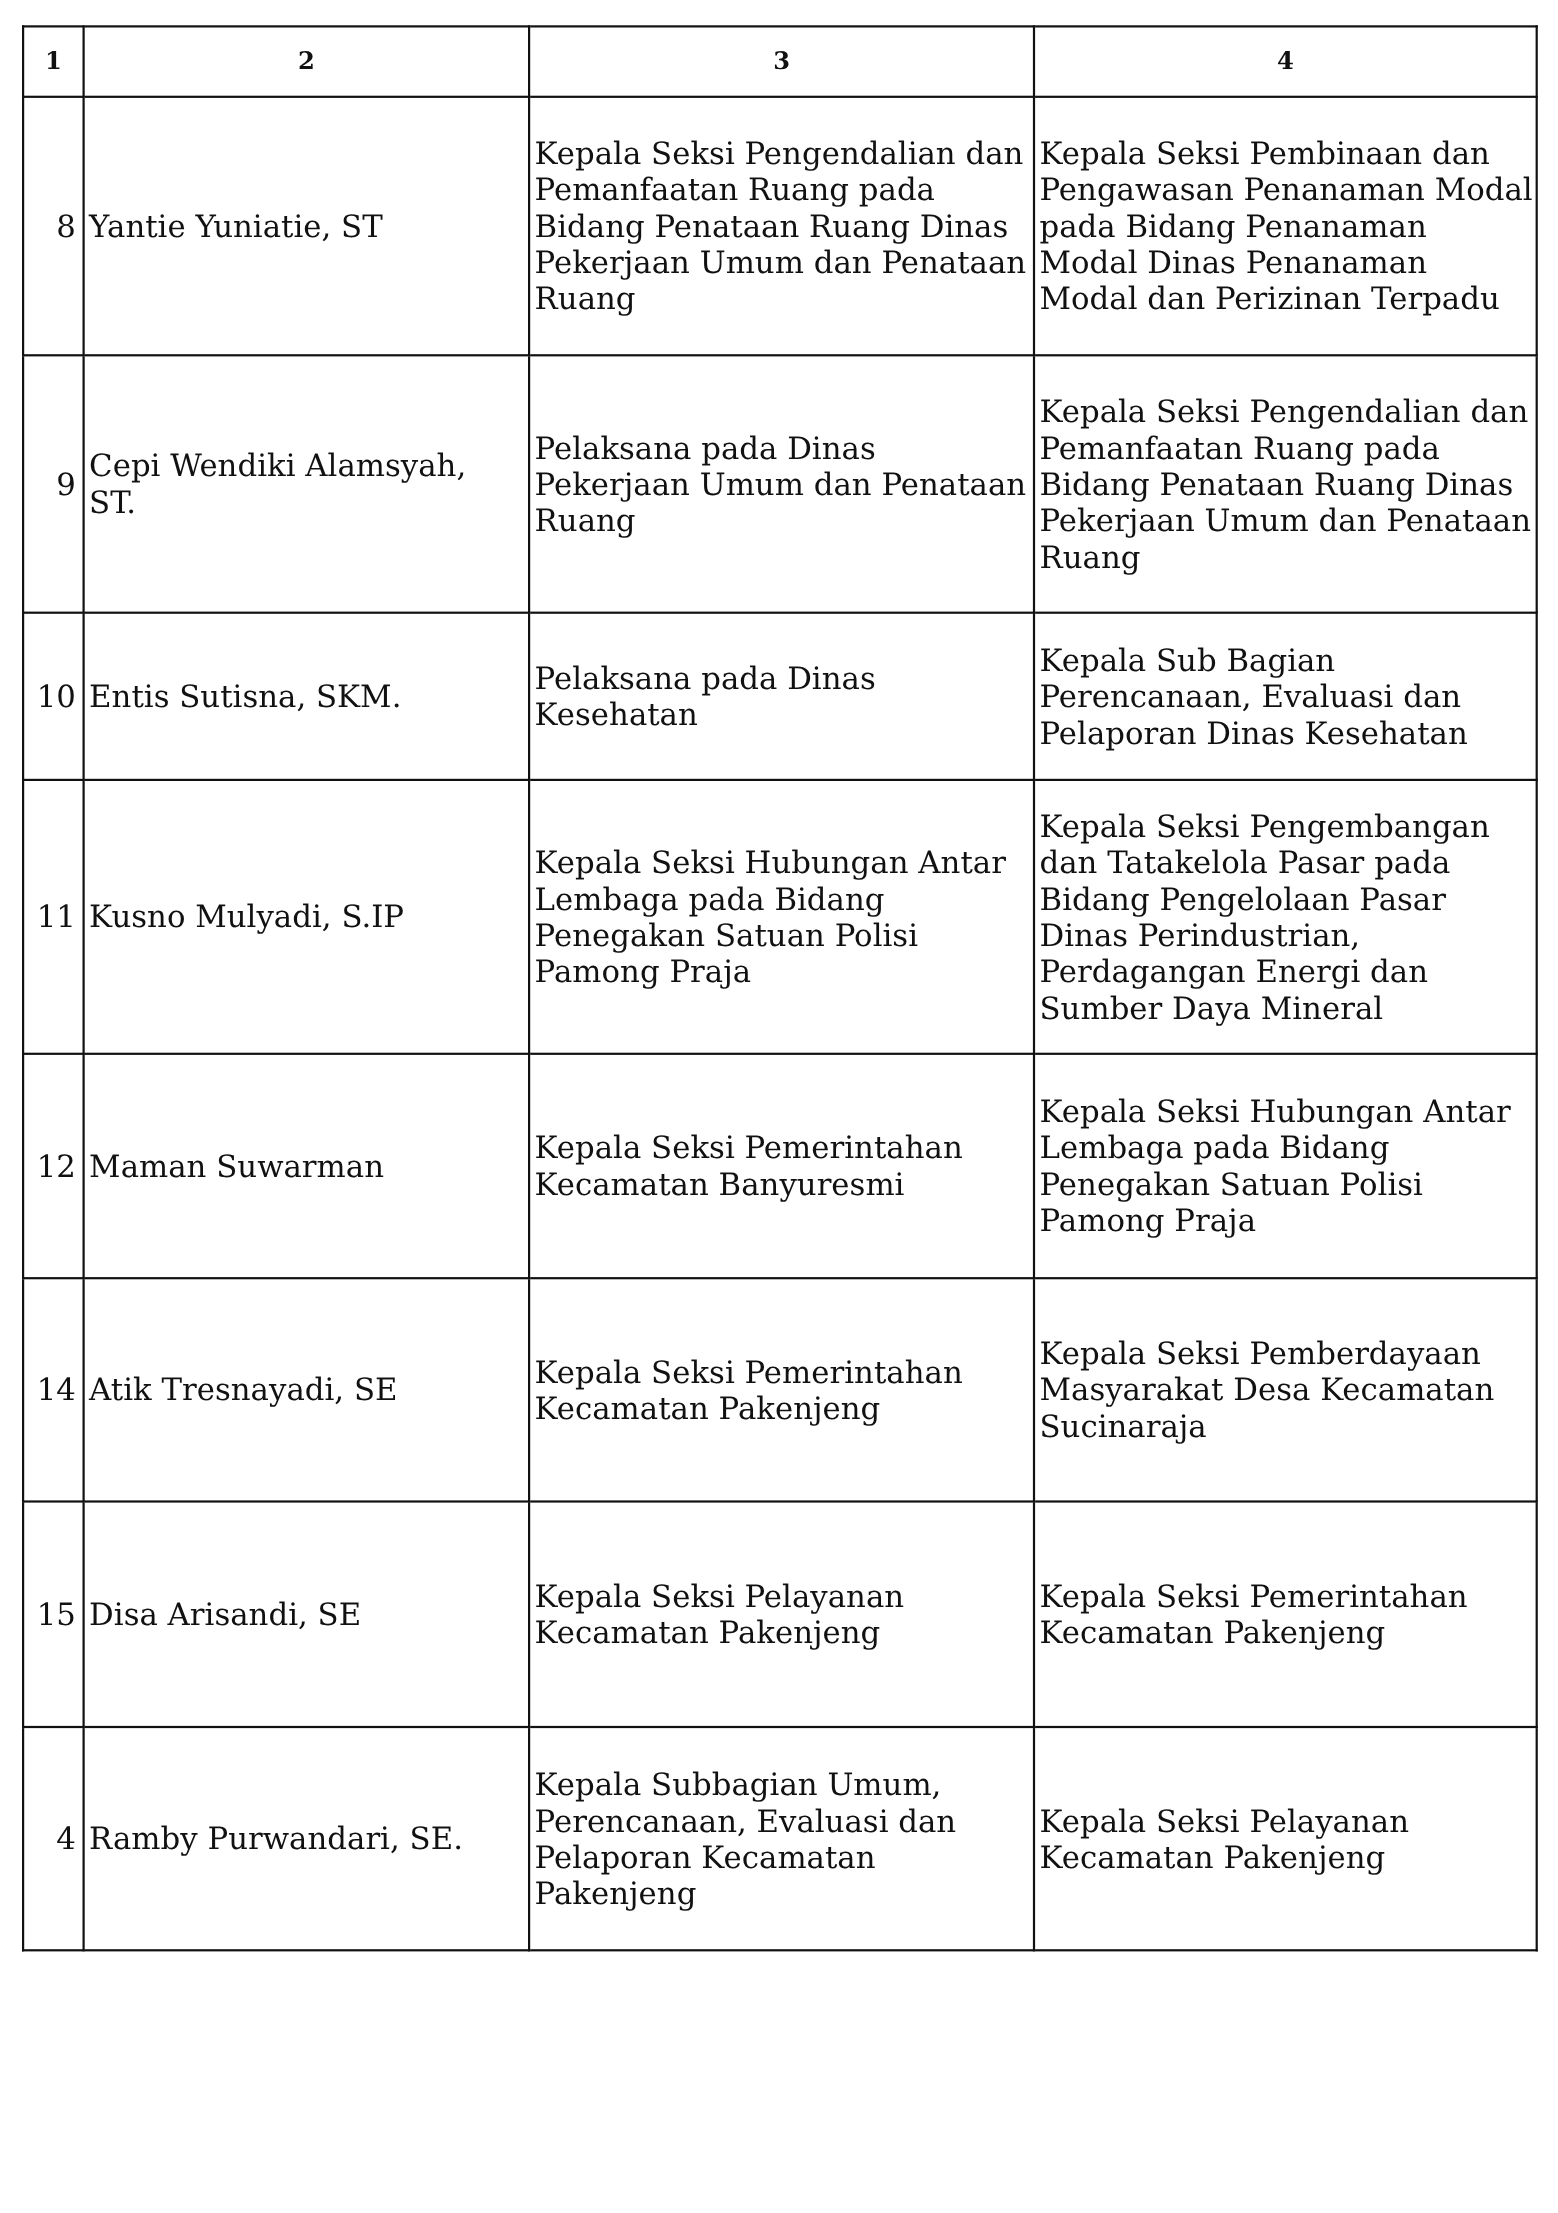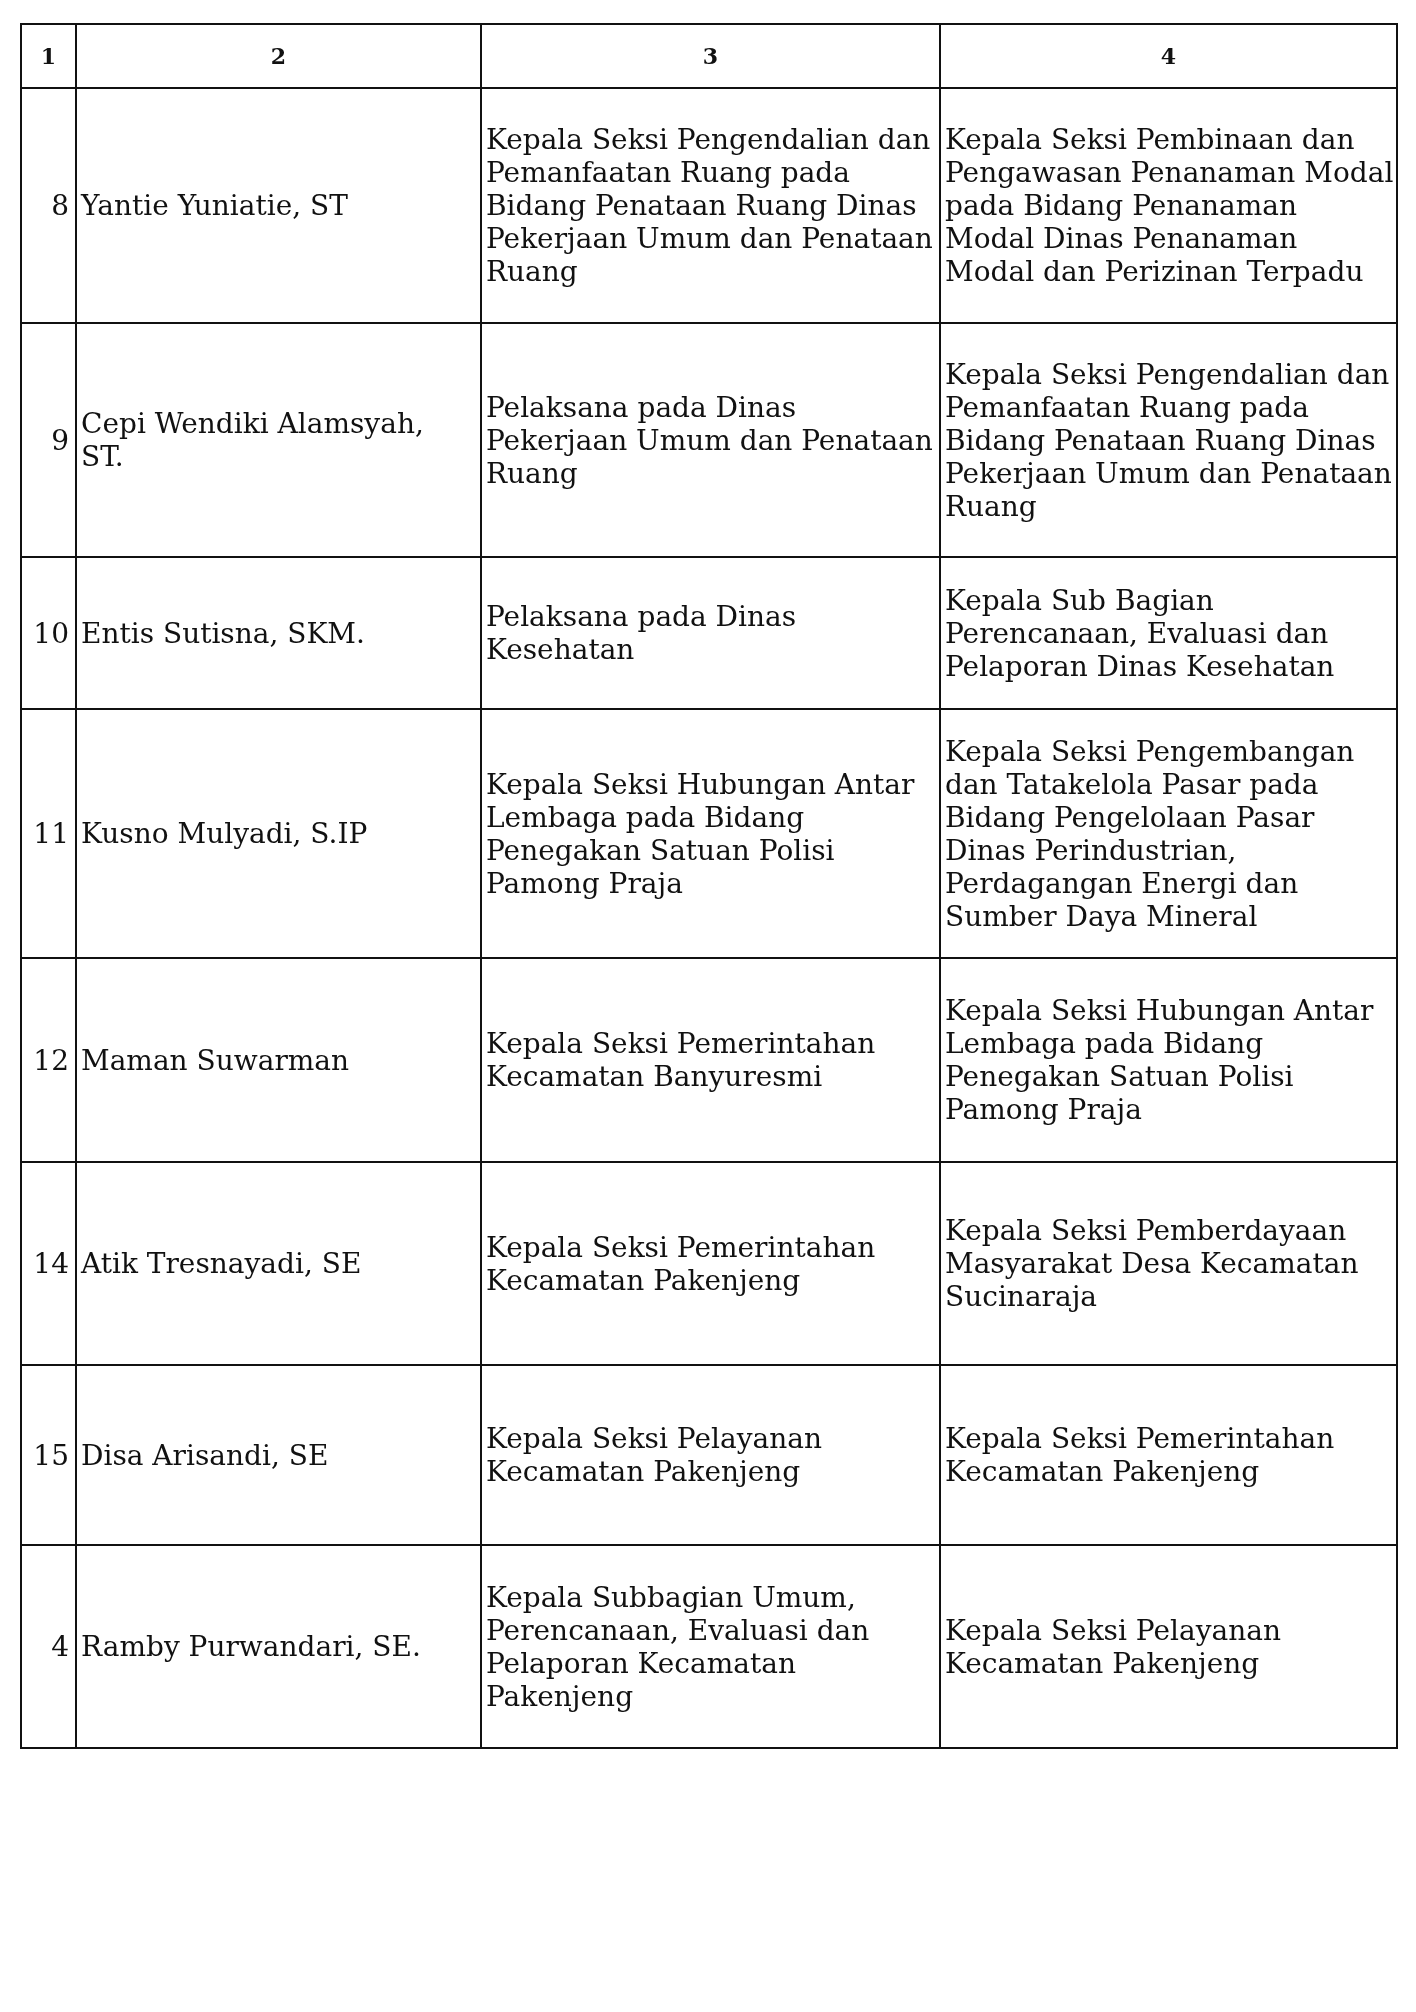--- a/index.html
+++ b/index.html
@@ -72,21 +72,21 @@
       <td class="col2">Maman Suwarman</td>
       <td class="col3">Kepala Seksi Pemerintahan Kecamatan Banyuresmi</td>
       <td class="col4">Kepala Seksi Hubungan Antar Lembaga pada Bidang Penegakan Satuan Polisi Pamong Praja</td>
     </tr>
     <tr style="height:203px">
       <td class="no">14</td>
       <td class="col2">Atik Tresnayadi, SE</td>
       <td class="col3">Kepala Seksi Pemerintahan Kecamatan Pakenjeng</td>
       <td class="col4">Kepala Seksi Pemberdayaan Masyarakat Desa Kecamatan Sucinaraja</td>
     </tr>
-    <tr style="height:180px">
+    <tr style="height:205px">
       <td class="no">15</td>
       <td class="col2">Disa Arisandi, SE</td>
       <td class="col3">Kepala Seksi Pelayanan Kecamatan Pakenjeng</td>
       <td class="col4">Kepala Seksi Pemerintahan Kecamatan Pakenjeng</td>
     </tr>
     <tr style="height:203px">
       <td class="no">4</td>
       <td class="col2">Ramby Purwandari, SE.</td>
       <td class="col3">Kepala Subbagian Umum, Perencanaan, Evaluasi dan Pelaporan Kecamatan Pakenjeng</td>
       <td class="col4">Kepala Seksi Pelayanan Kecamatan Pakenjeng</td>

